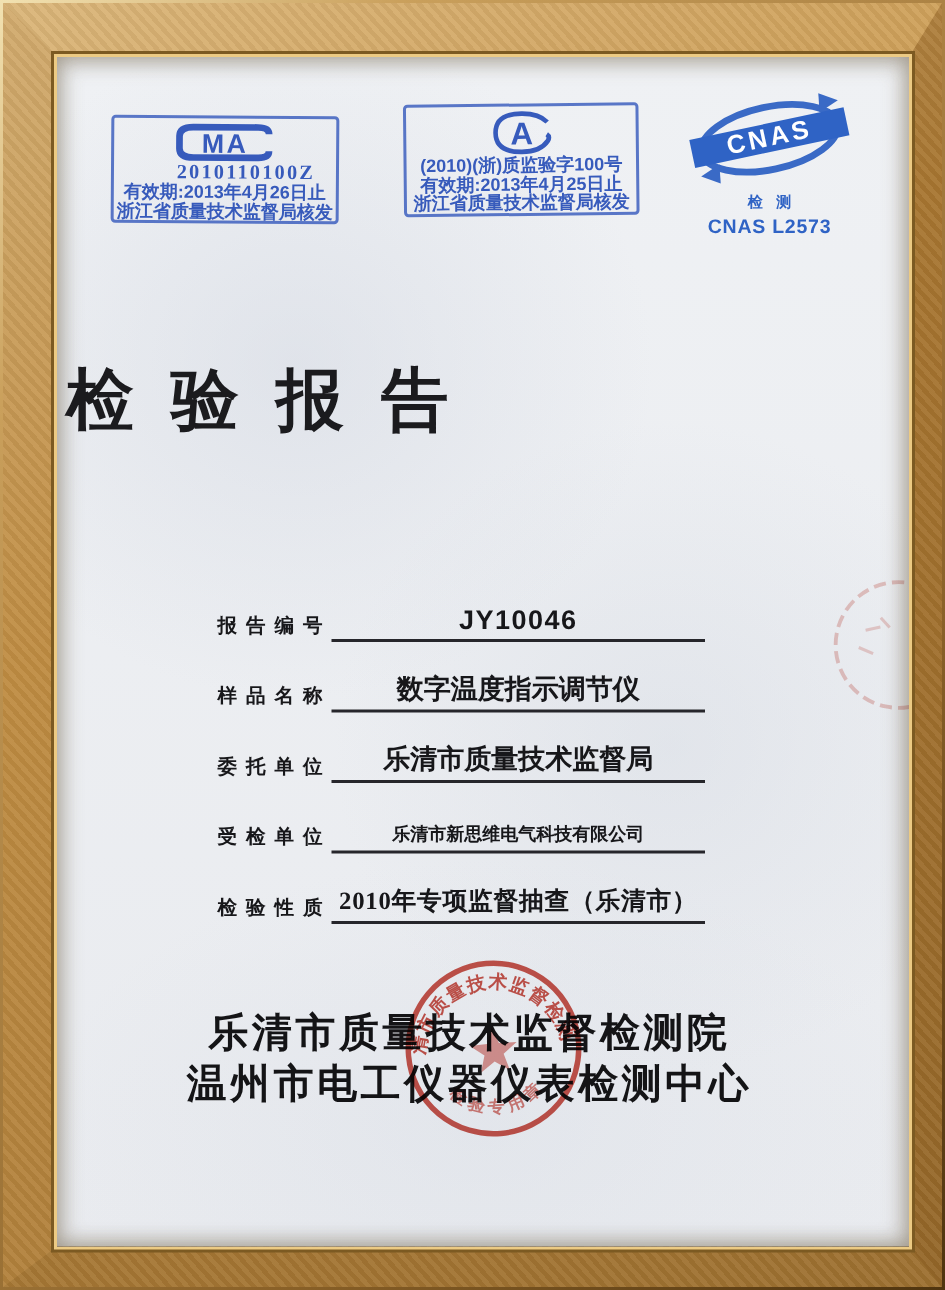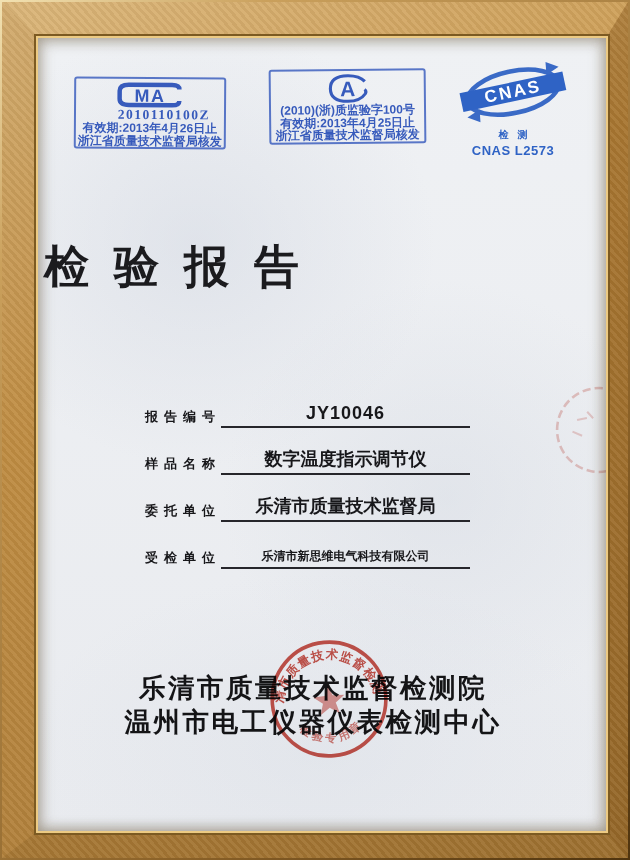--- a/index.html
+++ b/index.html
@@ -167,20 +167,24 @@
         <span class="fvalue">数字温度指示调节仪</span>
       </div>
       <div class="frow">
         <span class="flabel">委托单位</span>
         <span class="fvalue">乐清市质量技术监督局</span>
       </div>
       <div class="frow">
         <span class="flabel">受检单位</span>
         <span class="fvalue">乐清市新思维电气科技有限公司</span>
       </div>
+      <div class="frow">
+        <span class="flabel">检验性质</span>
+        <span class="fvalue">2010年专项监督抽查（乐清市）</span>
+      </div>
     </div>
 
     <div class="footer">
       <div>乐清市质量技术监督检测院</div>
       <div>温州市电工仪器仪表检测中心</div>
     </div>
 
     <svg class="red-seal" viewBox="0 0 120 120">
       <circle cx="60" cy="60" r="55" fill="none" stroke="#c5372c" stroke-width="3.5"></circle>
       <path id="sealTopArc" d="M 15 66 A 45 45 0 1 1 105 66" fill="none"></path>

